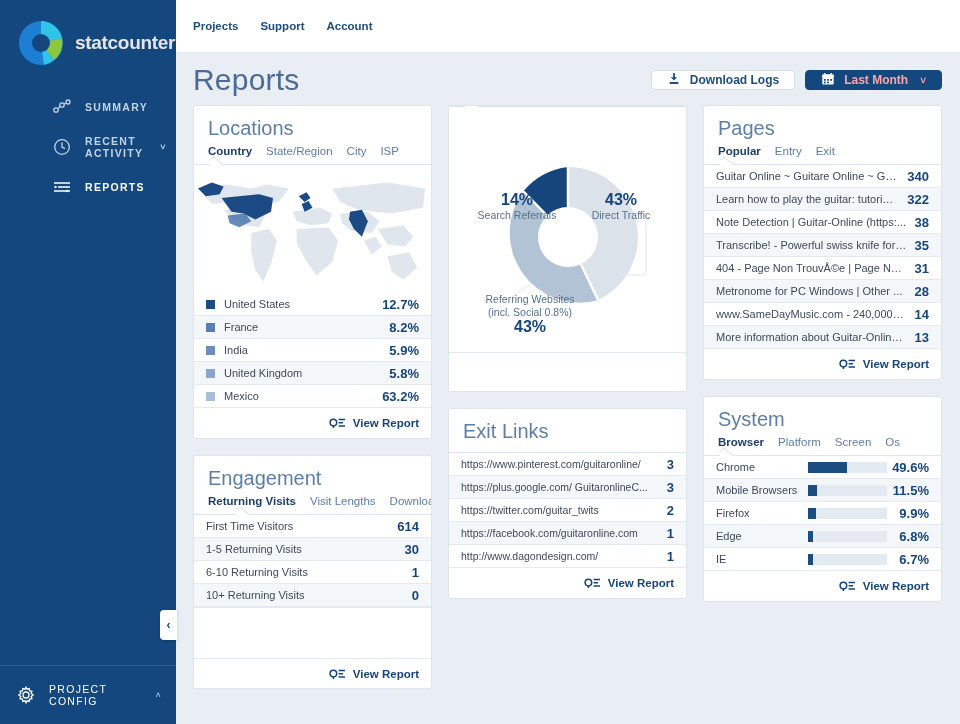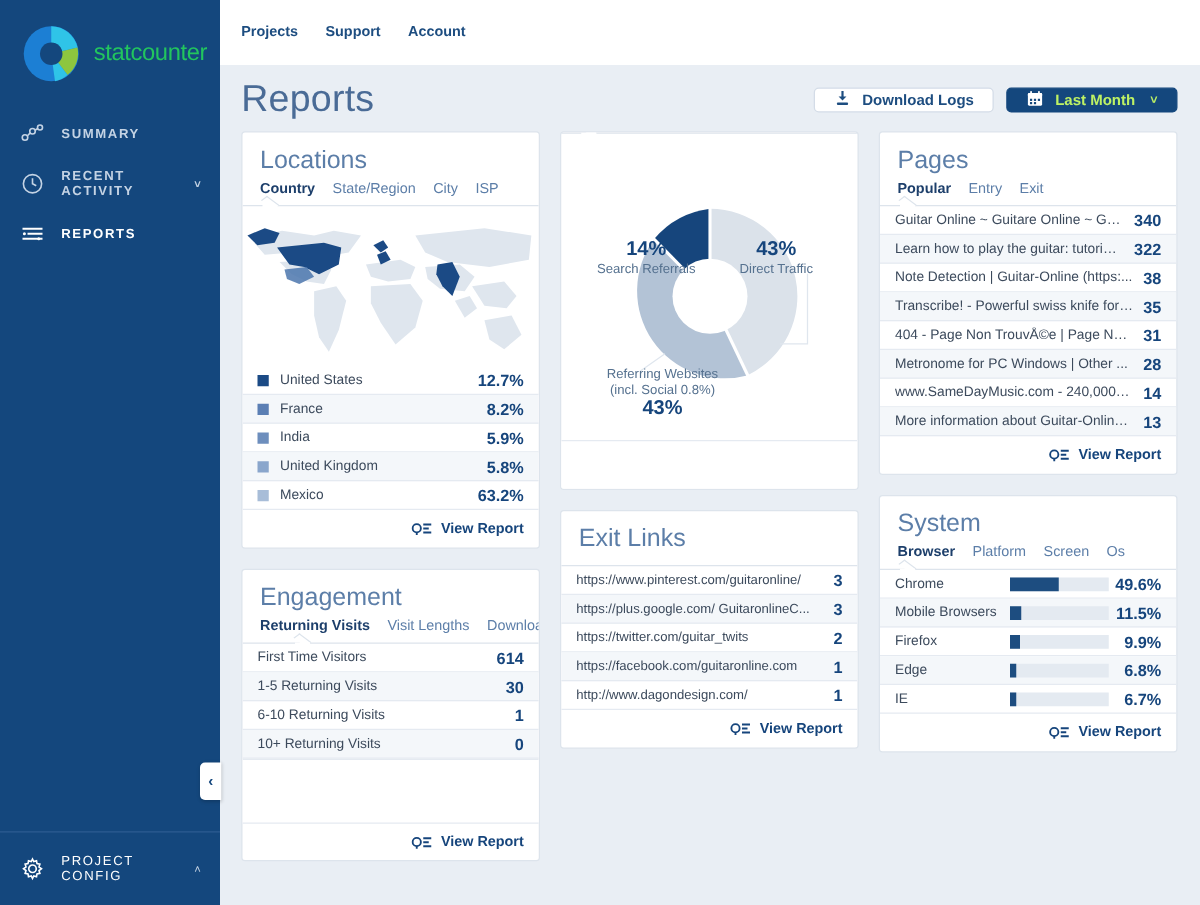--- a/index.html
+++ b/index.html
@@ -15,23 +15,23 @@
   .sidebar {
     width: 176px; height: 724px;
     background: #14477d;
     display: flex; flex-direction: column;
     flex: 0 0 176px;
     position: relative;
   }
   .brand { display: flex; align-items: center; gap: 7px; padding: 16px 0 0 14px; }
   .brand-logo { width: 54px; height: 54px; flex: 0 0 54px; }
   .brand-name {
-    color: #22c55e; font-size: 19px; font-weight: normal; letter-spacing: -0.3px;
-  }
-  .nav { margin-top: 18px; }
+    color: #e5e5e5; font-size: 19px; font-weight: bold; letter-spacing: -0.3px;
+  }
+  .nav { margin-top: 18px; margin-left: 36px; }
   .nav-item {
     display: flex; align-items: center; gap: 13px;
     padding: 9px 14px 9px 16px;
     color: #c4d3e4; font-size: 10.5px; font-weight: bold; letter-spacing: 1.3px;
     cursor: pointer;
   }
   .nav-item.active { color: #ffffff; }
   .nav-icon { width: 20px; height: 20px; flex: 0 0 20px; display: block; }
   .nav-caret { margin-left: 4px; font-size: 9px; color: #c4d3e4; }
   .sidebar-spacer { flex: 1 1 auto; }
@@ -70,21 +70,21 @@
   }
   .page-title { color: #4a6b96; font-size: 30px; font-weight: normal; letter-spacing: 0.2px; }
   .head-actions { display: flex; align-items: center; gap: 10px; }
   .btn {
     display: flex; align-items: center; gap: 9px;
     height: 20px; padding: 0 15px;
     border-radius: 4px; font-size: 12px; font-weight: bold;
     cursor: pointer; white-space: nowrap;
   }
   .btn-light { background: #ffffff; border: 1px solid #d4dce7; color: #1d4d80; }
-  .btn-primary { background: #14477d; border: 1px solid #14477d; color: #bef264; }
+  .btn-primary { background: #14477d; border: 1px solid #14477d; color: #fca5a5; }
   .btn .chev { font-size: 10px; margin-left: 3px; }
 
   
   .grid {
     display: flex; gap: 16px;
     padding: 0 20px 0 17px;
     flex: 1 1 auto;
     align-items: flex-start;
   }
   .col { display: flex; flex-direction: column; gap: 16px; }

